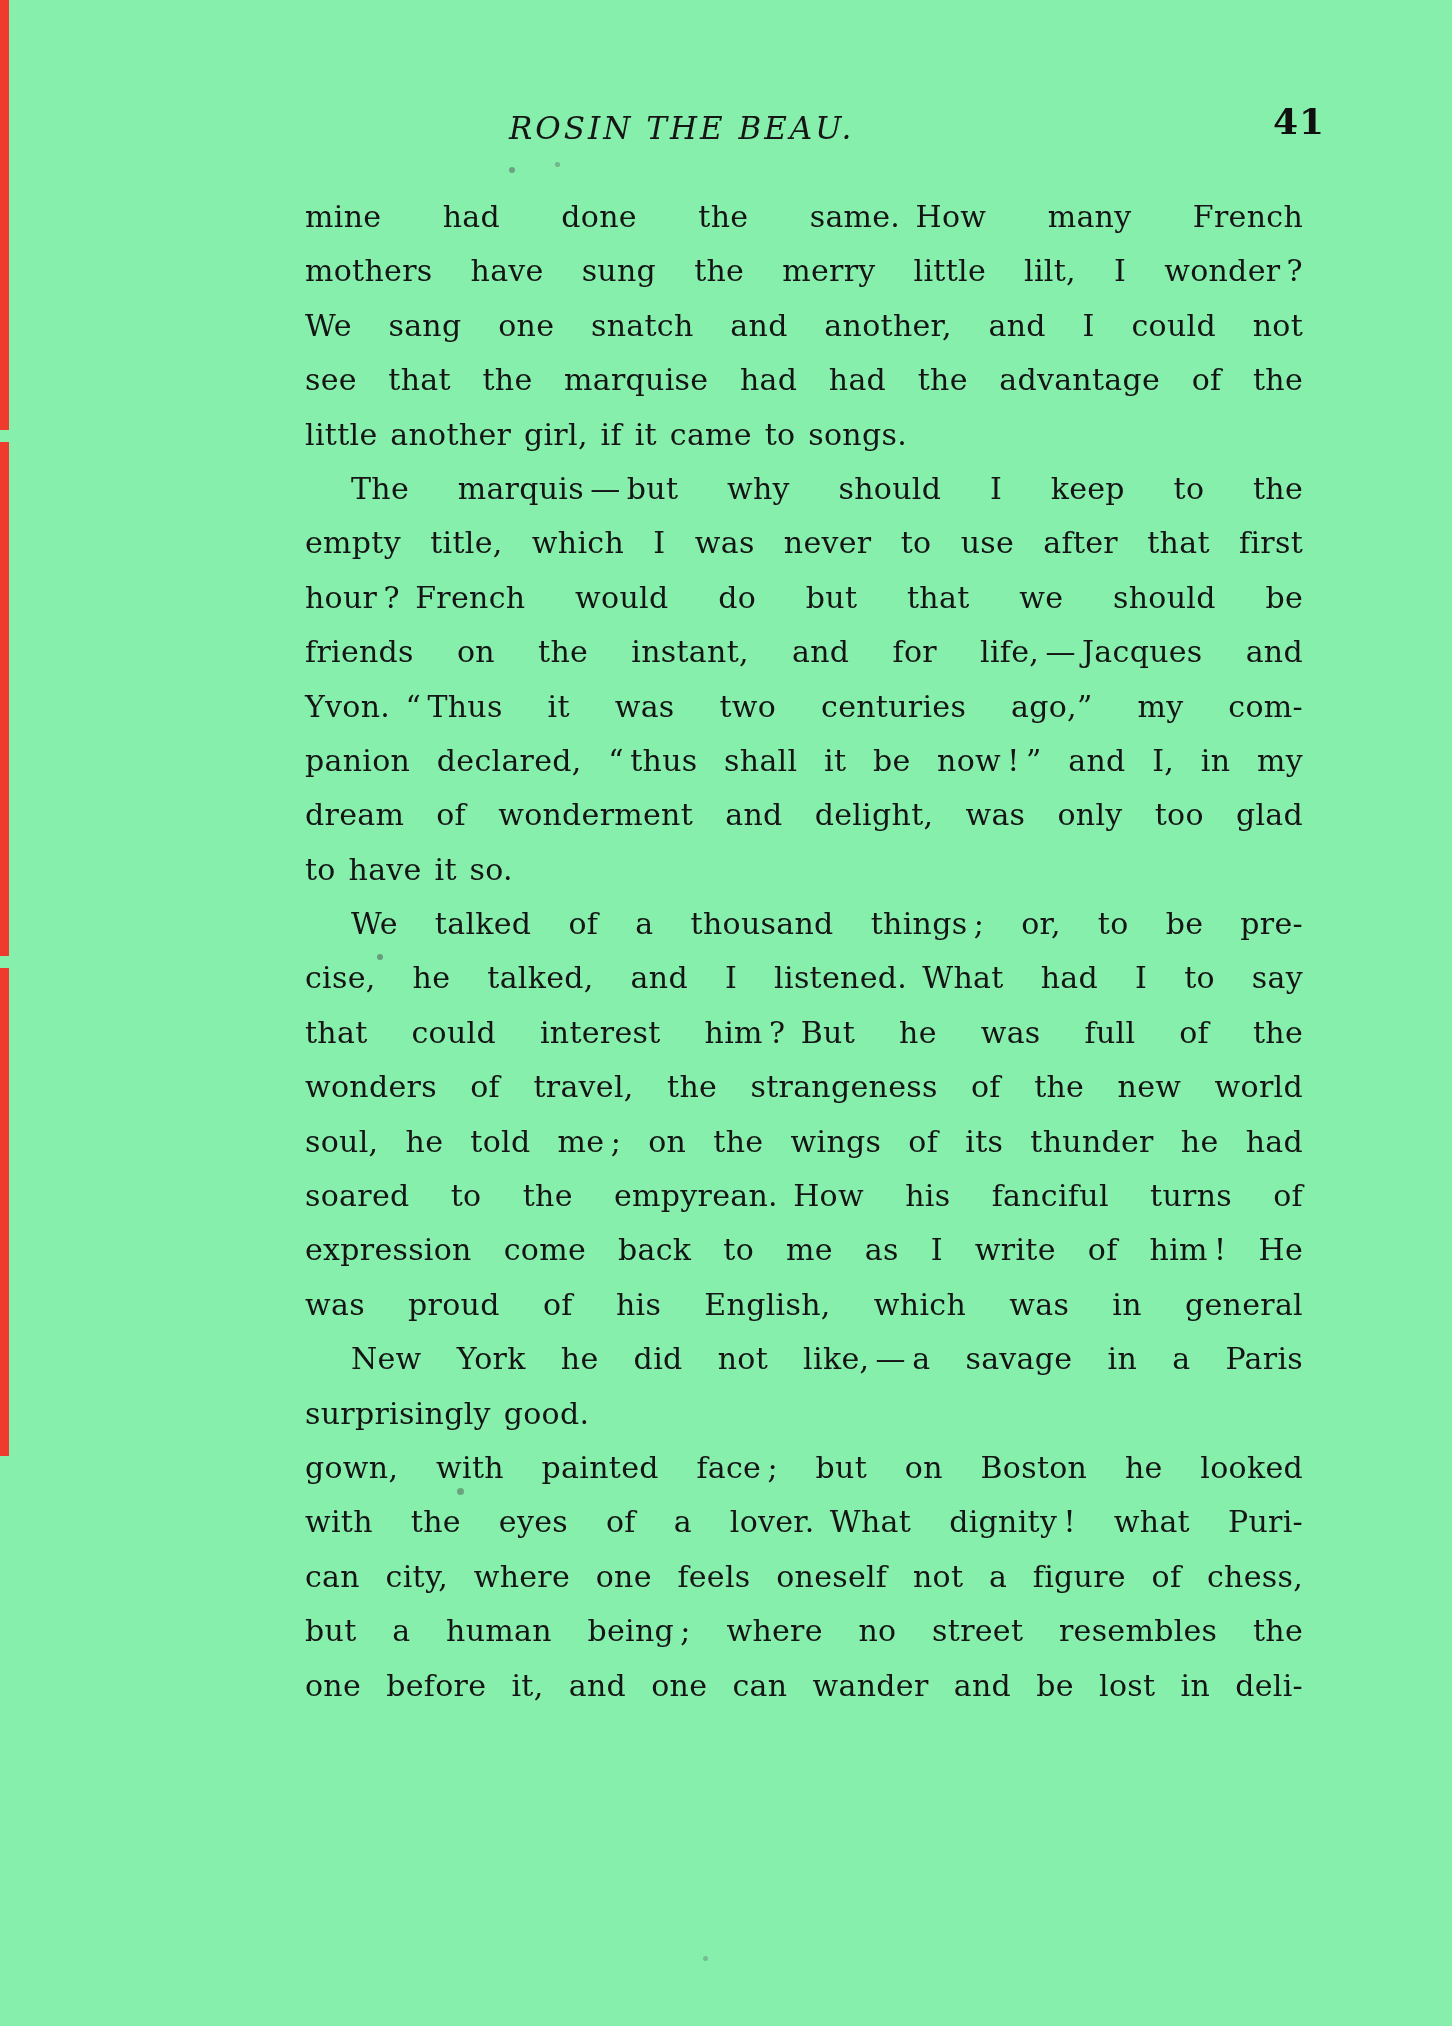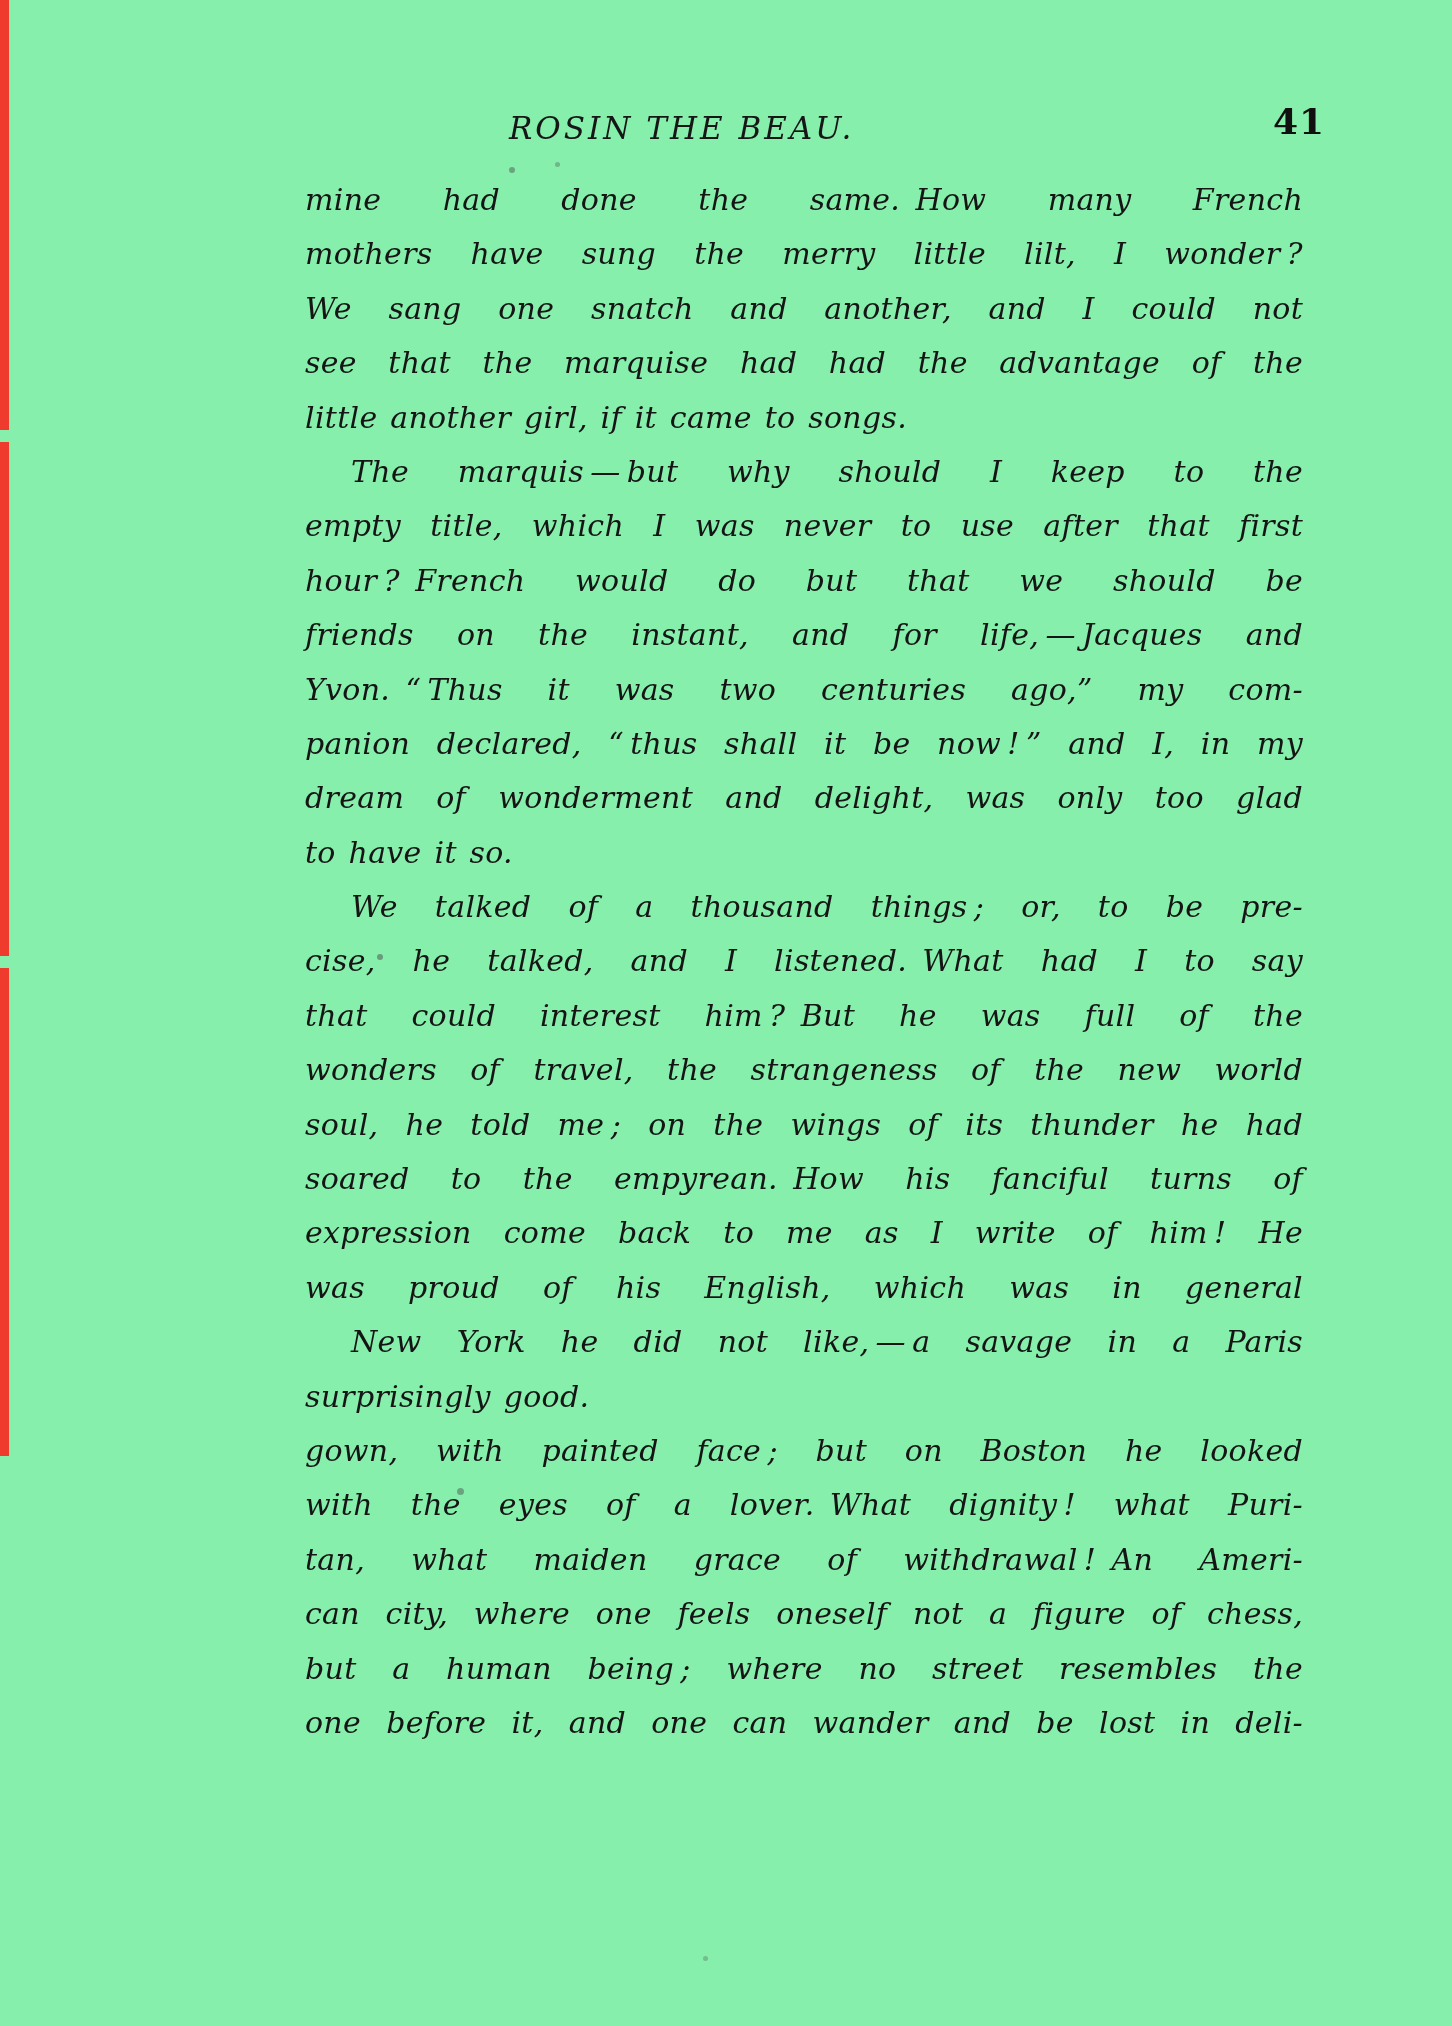--- a/index.html
+++ b/index.html
@@ -27,28 +27,27 @@
     position:absolute;
     left:1251px; top:100px;
     font-size:36px;
     font-weight:bold;
     color:#101010;
     letter-spacing:1px;
     margin-left:22px;
   }
   .text-block {
     position:absolute;
-    left:305px; top:173px;
+    left:305px; top:190px;
     width:998px;
     font-size:30px;
     line-height:54.4px;
     color:#151515;
     word-spacing:3px;
     letter-spacing:0.3px;
-    font-style:italic;
   }
   .line {
     text-align:justify;
     text-align-last:justify;
     height:54.4px;
     overflow:visible;
   }
   .line.last { text-align-last:left; }
   .line.indent { text-indent:46px; }
   .edge-seg {
@@ -95,21 +94,20 @@
       <div class="line">that could interest him ? But he was full of the</div>
       <div class="line">wonders of travel, the strangeness of the new world</div>
       <div class="line">soul, he told me ; on the wings of its thunder he had</div>
       <div class="line">soared to the empyrean. How his fanciful turns of</div>
       <div class="line">expression come back to me as I write of him ! He</div>
       <div class="line">was proud of his English, which was in general</div>
       <div class="line indent">New York he did not like, — a savage in a Paris</div>
       <div class="line last">surprisingly good.</div>
       <div class="line">gown, with painted face ; but on Boston he looked</div>
       <div class="line">with the eyes of a lover. What dignity ! what Puri-</div>
-      <div class="line">tan, what maiden grace of withdrawal ! An Ameri-</div>
       <div class="line">can city, where one feels oneself not a figure of chess,</div>
       <div class="line">but a human being ; where no street resembles the</div>
       <div class="line">one before it, and one can wander and be lost in deli-</div>
     </div>
 
   <div id="speck-container">
       <div class="speck" style="left: 509px; top: 167px; width: 6px; height: 6px; opacity: 0.45;"></div>
       <div class="speck" style="left: 554.5px; top: 161.5px; width: 5px; height: 5px; opacity: 0.35;"></div>
       <div class="speck" style="left: 377px; top: 954px; width: 6px; height: 6px; opacity: 0.5;"></div>
       <div class="speck" style="left: 456.5px; top: 1487.5px; width: 7px; height: 7px; opacity: 0.45;"></div>

